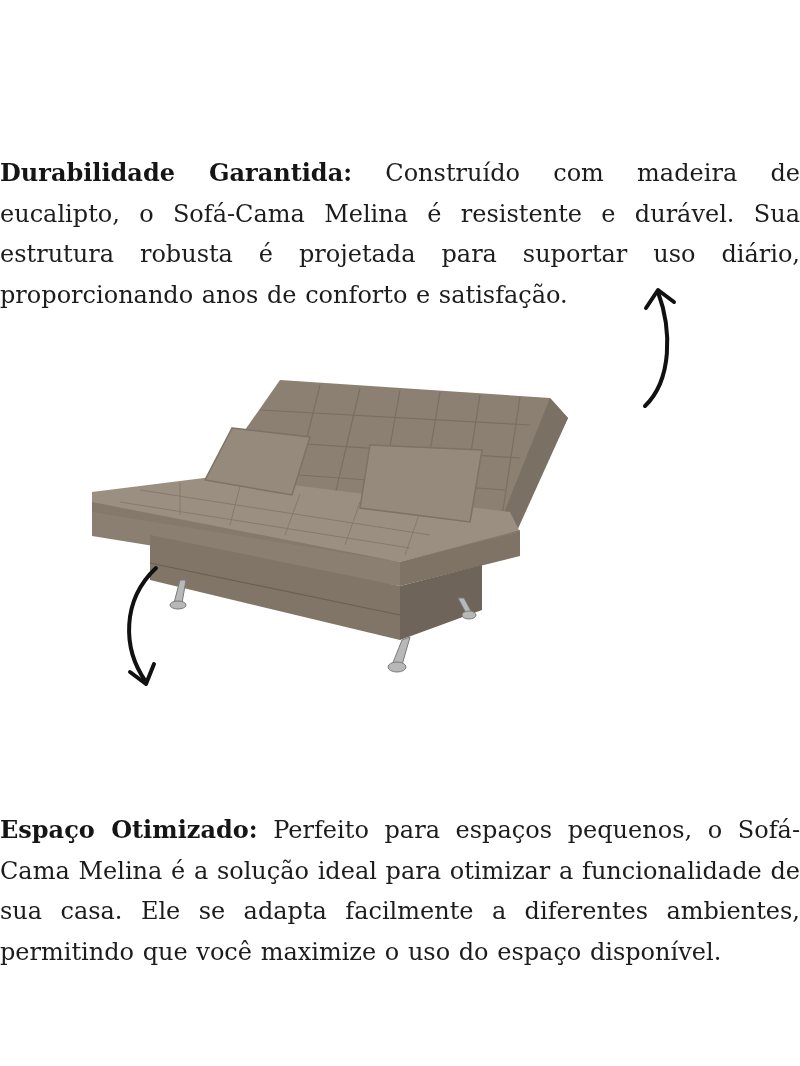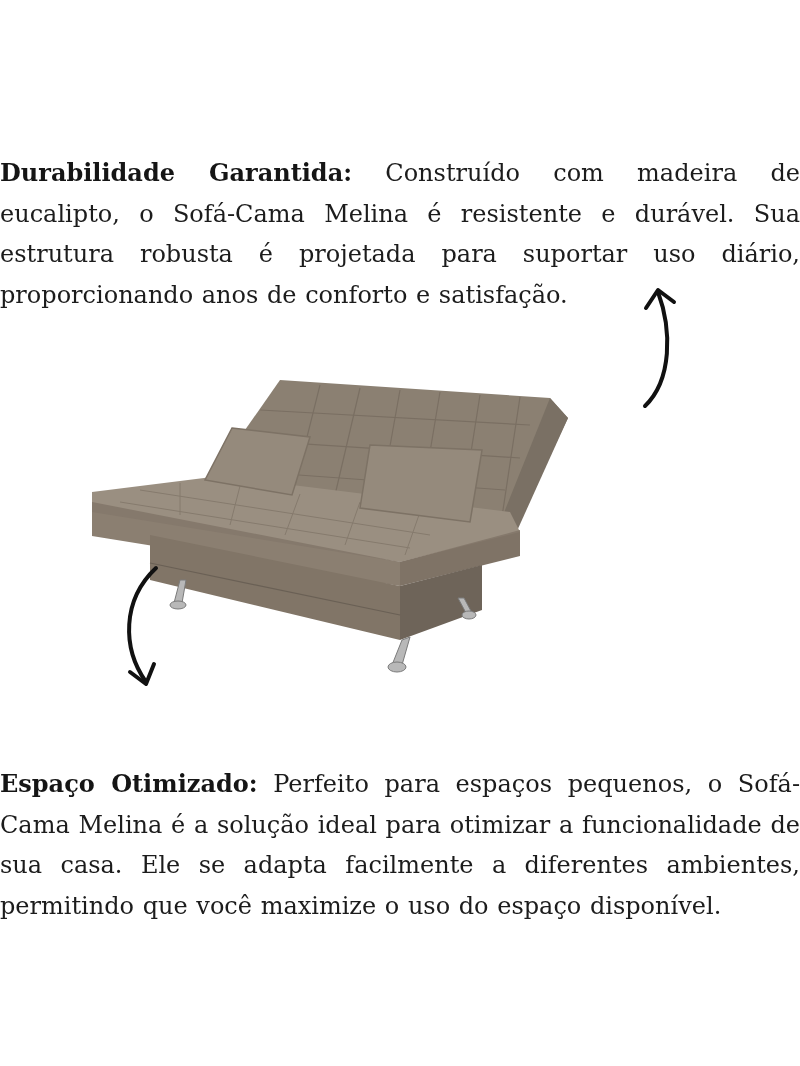--- a/index.html
+++ b/index.html
@@ -24,21 +24,21 @@
       text-align: justify;
       text-align-last: left;
       letter-spacing: 0px;
       word-spacing: 1px;
     }
     .para .lead {
       font-weight: bold;
       color: #151515;
     }
     #para-durability { top: 129px; }
-    #para-space { top: 740px; }
+    #para-space { top: 786px; }
 
     .product-figure {
       position: absolute;
       left: 80px;
       top: 280px;
       width: 620px;
       height: 420px;
     }
     .product-figure svg {
       width: 100%;

